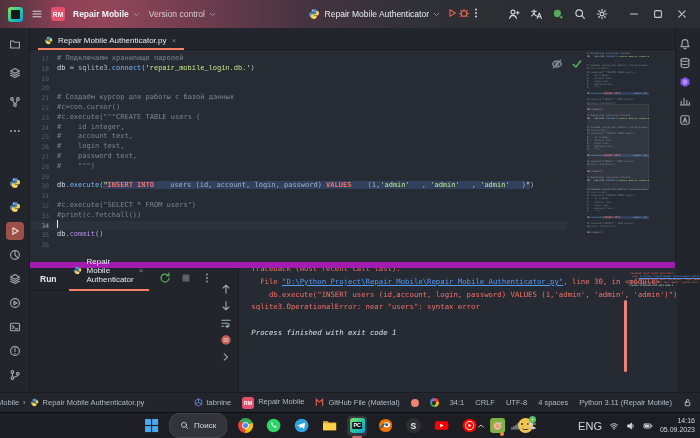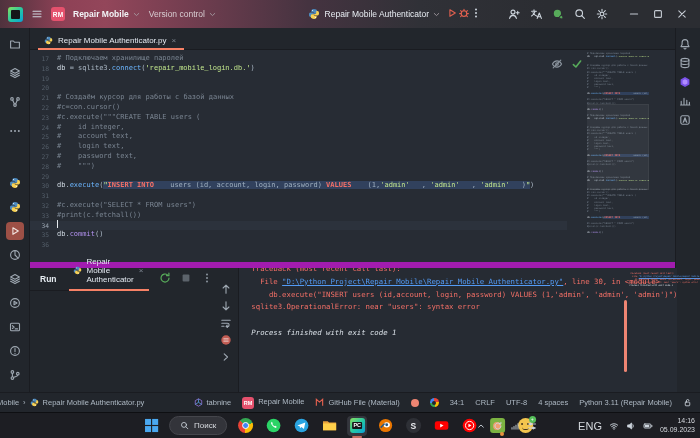--- a/index.html
+++ b/index.html
@@ -99,21 +99,21 @@
     background:conic-gradient(#ea4335 0 25%,#fbbc05 0 50%,#34a853 0 75%,#4285f4 0);position:relative;}
   .gicon::after{content:"";position:absolute;inset:2.5px;border-radius:50%;background:#22262c;}
 
   
   .taskbar{height:26px;flex:0 0 26px;background:#1d1e23;border-top:1px solid #0e0f12;position:relative;display:flex;align-items:center;}
   .tb-center{position:absolute;left:50%;top:0;bottom:0;transform:translateX(-53%);display:flex;align-items:center;gap:8px;}
   .appbtn{width:20px;height:20px;display:flex;align-items:center;justify-content:center;border-radius:4px;position:relative;}
   .appbtn svg{width:15px;height:15px;display:block;}
   .appbtn.active{background:#34363d;}
   .appbtn.active::after{content:"";position:absolute;bottom:-2px;left:5px;right:5px;height:2px;border-radius:2px;background:#c56a5e;}
-  .searchpill{height:19px;display:flex;align-items:center;gap:5px;padding:0 10px;border-radius:10px;background:#33343a;border:1px solid #45464c;color:#d8dbe0;font-size:8px;}
+  .searchpill{height:25px;display:flex;align-items:center;gap:5px;padding:0 10px;border-radius:10px;background:#33343a;border:1px solid #45464c;color:#d8dbe0;font-size:8px;}
   .searchpill .icon svg{width:9px;height:9px;}
   .chrome-ic{width:15px;height:15px;border-radius:50%;background:conic-gradient(from -50deg,#34a853 0 33%,#fbbc05 0 66%,#ea4335 0);position:relative;}
   .chrome-ic::after{content:"";position:absolute;inset:4px;border-radius:50%;background:#4285f4;border:1.5px solid #fff;}
   .pc-ic{width:15px;height:15px;border-radius:3px;background:linear-gradient(135deg,#8ae25d,#21c6a8 55%,#0aa0d8);display:flex;align-items:center;justify-content:center;}
   .pc-ic span{font-size:5.5px;font-weight:bold;color:#0c0e10;background:#15171a;color:#fff;padding:1px 1.5px;border-radius:1px;line-height:1;}
   .s-ic{width:15px;height:15px;border-radius:50%;background:#2e3036;color:#e8eaee;display:flex;align-items:center;justify-content:center;font-size:8.5px;font-weight:bold;}
   .photos-ic{width:15px;height:15px;border-radius:3px;background:#7cb342;position:relative;}
   .photos-ic::after{content:"";position:absolute;inset:3.5px;border-radius:50%;background:#f0a070;}
   .stick-ic{width:15px;height:15px;border-radius:50%;background:#f3c54e;position:relative;}
   .stick-ic i{position:absolute;width:2px;height:2px;border-radius:50%;background:#41331a;top:5px;}

